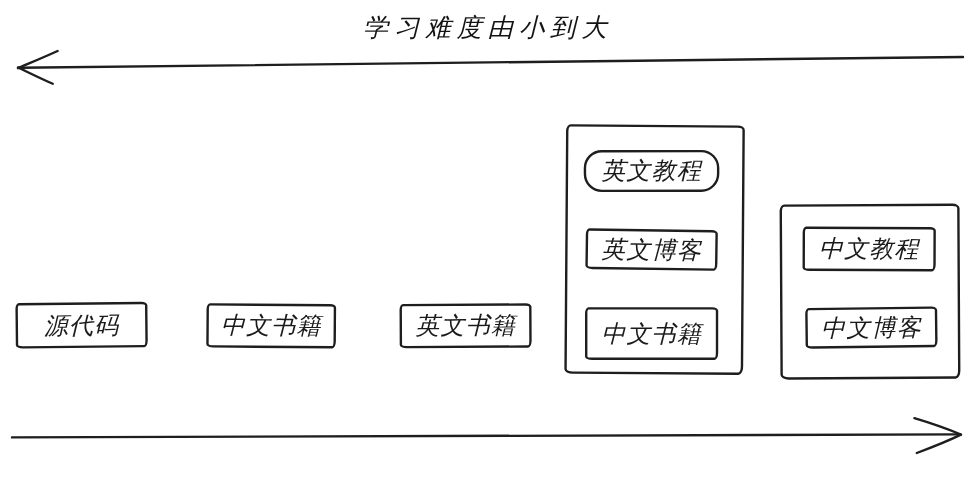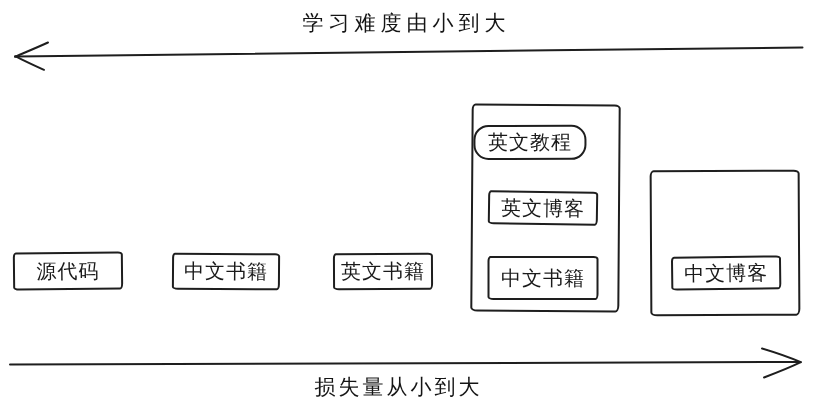--- a/index.html
+++ b/index.html
@@ -8,20 +8,21 @@
     background: #ffffff;
   }
   .canvas {
     position: relative;
     width: 813px;
     height: 414px;
     background: #ffffff;
     font-family: "Liberation Sans", sans-serif;
     color: #1a1a1a;
     overflow: hidden;
+    font-style: italic;
   }
   .arrows-layer {
     position: absolute;
     left: 0;
     top: 0;
     width: 813px;
     height: 414px;
     pointer-events: none;
   }
   .axis-label {
@@ -58,23 +59,23 @@
   .group {
     position: absolute;
     border: 2px solid #1e1e1e;
     background: #ffffff;
     border-radius: 4px 6px 4px 7px / 6px 4px 7px 4px;
     box-sizing: border-box;
   }
   
   .n-source   { left: 13px;  top: 252px; width: 110px; height: 38px; transform: rotate(-0.6deg); }
   .n-docs     { left: 172px; top: 253px; width: 108px; height: 37px; transform: rotate(0.4deg); }
-  .n-enbooks  { left: 333px; top: 253px; width: 100px; height: 37px; transform: rotate(-0.3deg); }
+  .n-enbooks  { left: 333px; top: 253px; width: 110px; height: 37px; transform: rotate(-0.3deg); }
   .g1 { left: 471px; top: 104px; width: 149px; height: 208px; transform: rotate(0.4deg); }
-  .g1-i1 { left: 0; top: 19px;  width: 113px; height: 35px; transform: rotate(-0.5deg); border-radius: 15px; }
+  .g1-i1 { left: 13px; top: 19px;  width: 113px; height: 35px; transform: rotate(-0.5deg); border-radius: 15px; }
   .g1-i2 { left: 15px; top: 85px;  width: 110px; height: 34px; transform: rotate(0.4deg); }
   .g1-i3 { left: 15px; top: 150px; width: 111px; height: 44px; transform: rotate(-0.4deg); }
   .g2 { left: 650px; top: 170px; width: 150px; height: 146px; transform: rotate(-0.3deg); }
   .g2-i1 { left: 17px; top: 17px; width: 111px; height: 37px; transform: rotate(0.5deg); }
   .g2-i2 { left: 19px; top: 84px; width: 110px; height: 34px; transform: rotate(-0.4deg); }
 </style>
 </head>
 <body>
 
 <div class="canvas">
@@ -112,20 +113,22 @@
     </div>
     <div class="node g1-i2">
       <span>英文博客</span>
     </div>
     <div class="node g1-i3">
       <span>中文书籍</span>
     </div>
   </div>
 
   <div class="group g2">
+    <div class="node g2-i1">
+      <span>中文教程</span>
+    </div>
     <div class="node g2-i2">
       <span>中文博客</span>
     </div>
   </div>
 
-  <div class="axis-label bottom">损失量从小到大</div>
 
 </div>
 
 </body></html>

